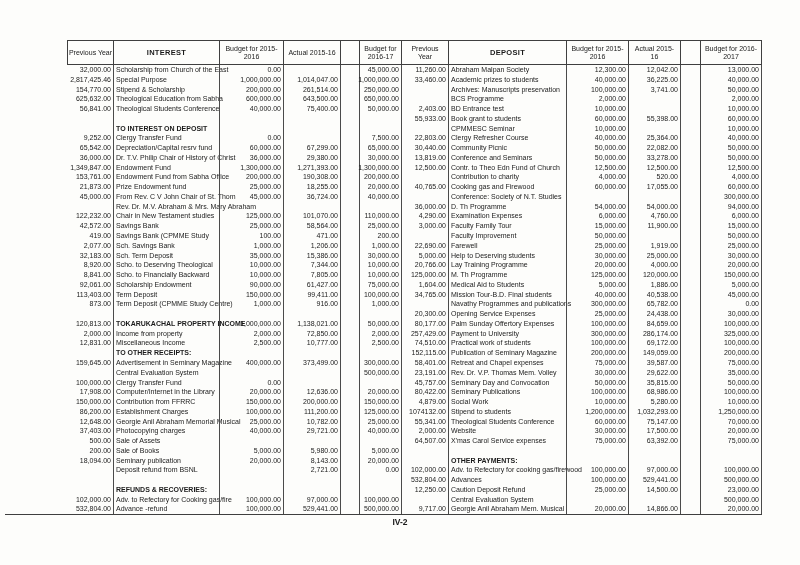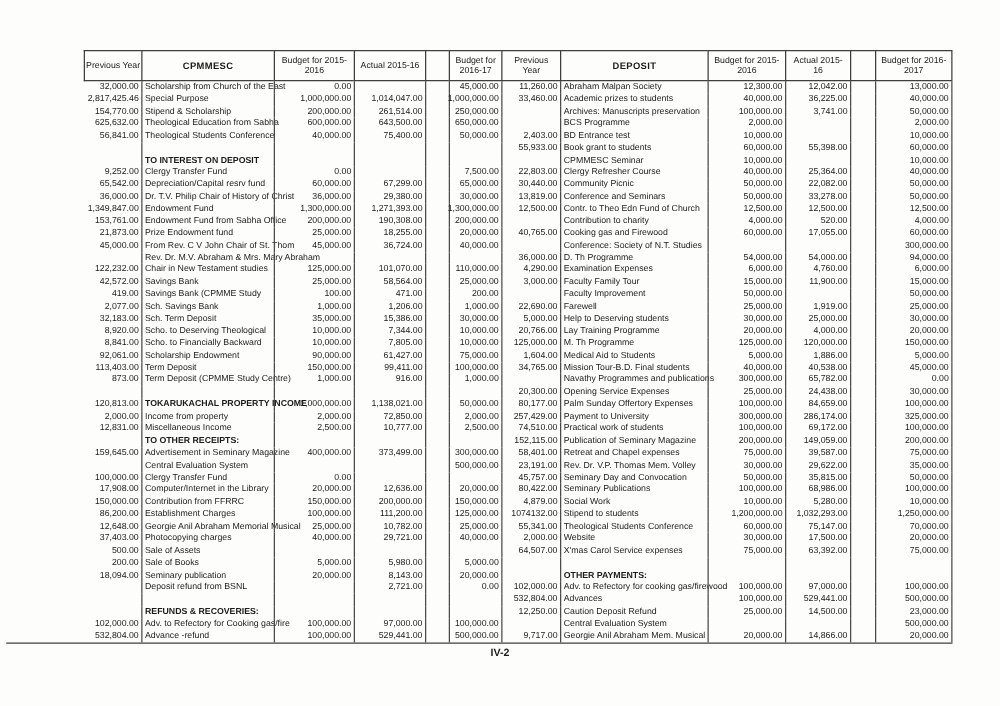--- a/index.html
+++ b/index.html
@@ -47,21 +47,21 @@
 </style>
 </head>
 <body>
 
 <div class="page">
   <div class="grid" id="grid">
 
     <div class="hc first">
       <div class="hc1box">Previous Year</div>
     </div>
-    <div class="hc hbold">CPMMESC</div>
+    <div class="hc hbold">INTEREST</div>
     <div class="hc">Budget for 2015-2016</div>
     <div class="hc">Actual 2015-16</div>
     <div class="hc"></div>
     <div class="hc">Budget for 2016-17</div>
     <div class="hc">Previous Year</div>
     <div class="hc hbold">DEPOSIT</div>
     <div class="hc">Budget for 2015-2016</div>
     <div class="hc">Actual 2015-16</div>
     <div class="hc"></div>
     <div class="hc last">Budget for 2016-2017</div>

